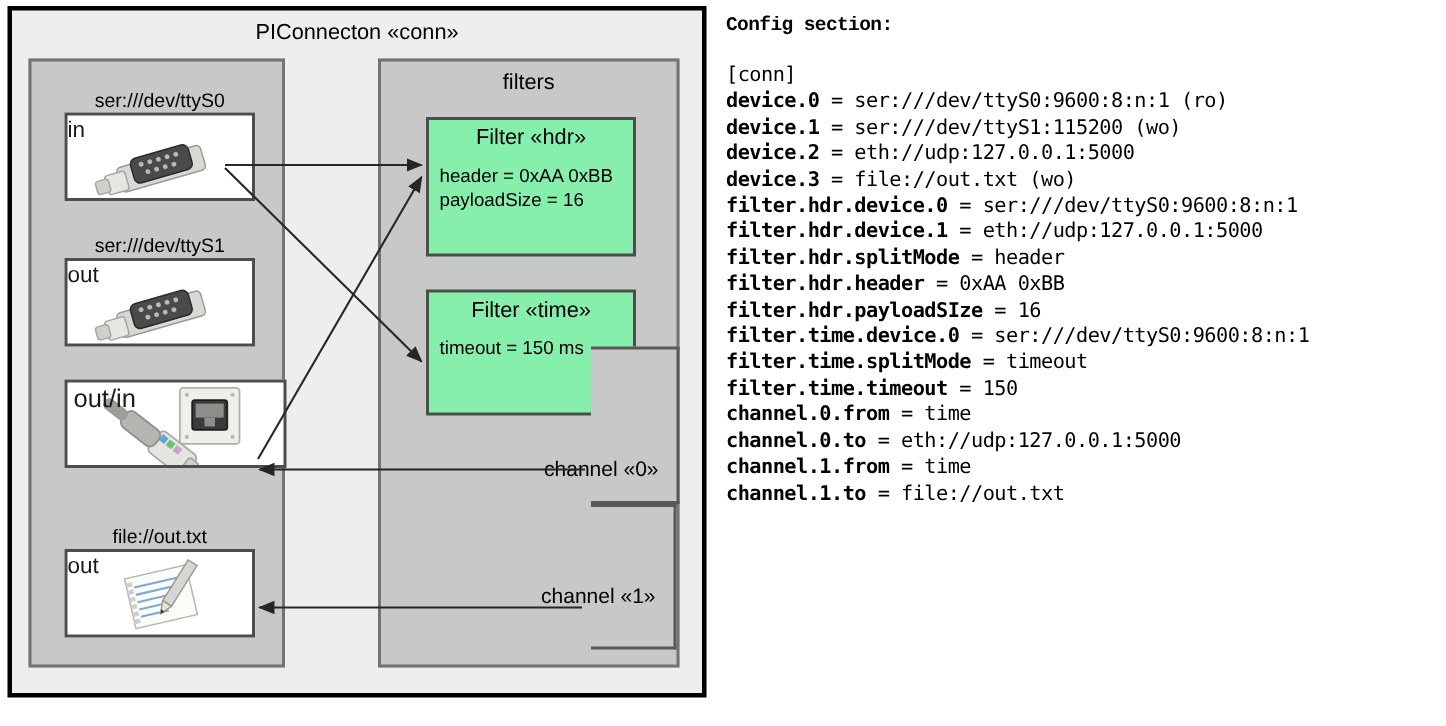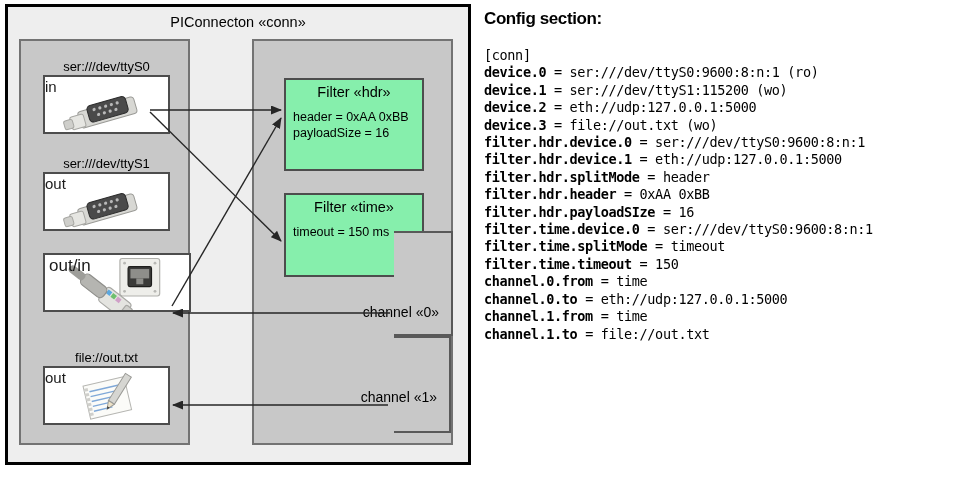--- a/index.html
+++ b/index.html
@@ -158,23 +158,23 @@
 
   
   #config {
     position: absolute;
     left: 480px; top: 0;
     width: 484px; height: 484px;
     padding: 9px 0 0 4px;
     box-sizing: border-box;
   }
   .config-heading {
-    font-family: Liberation Sans, sans-serif;
+    font-family: Liberation Mono, monospace;
     font-weight: bold;
-    font-size: 17px;
+    font-size: 13px;
     color: #000;
     letter-spacing: -0.4px;
     margin-bottom: 18px;
   }
   .config-lines {
     font-family: "DejaVu Sans Mono", "Liberation Mono", monospace;
     font-size: 13.5px;
     line-height: 17.4px;
     color: #000;
     white-space: pre;
@@ -298,20 +298,21 @@
               <polygon points="70,43.5 73,43.5 71.5,46" fill="#3a3a38"></polygon>
             </g>
           </g>
         </svg>
       </div>
     </div>
 
   </div>
 
   <div class="panel" id="filters-panel">
+    <div class="panel-title">filters</div>
 
     <div class="filter-box" style="top:37px; height:93px;">
       <div class="filter-title">Filter «hdr»</div>
       <div class="filter-props">
         <div>header = 0xAA 0xBB</div>
         <div>payloadSize = 16</div>
       </div>
     </div>
 
     <div class="filter-box" style="top:152px; height:84px;">

